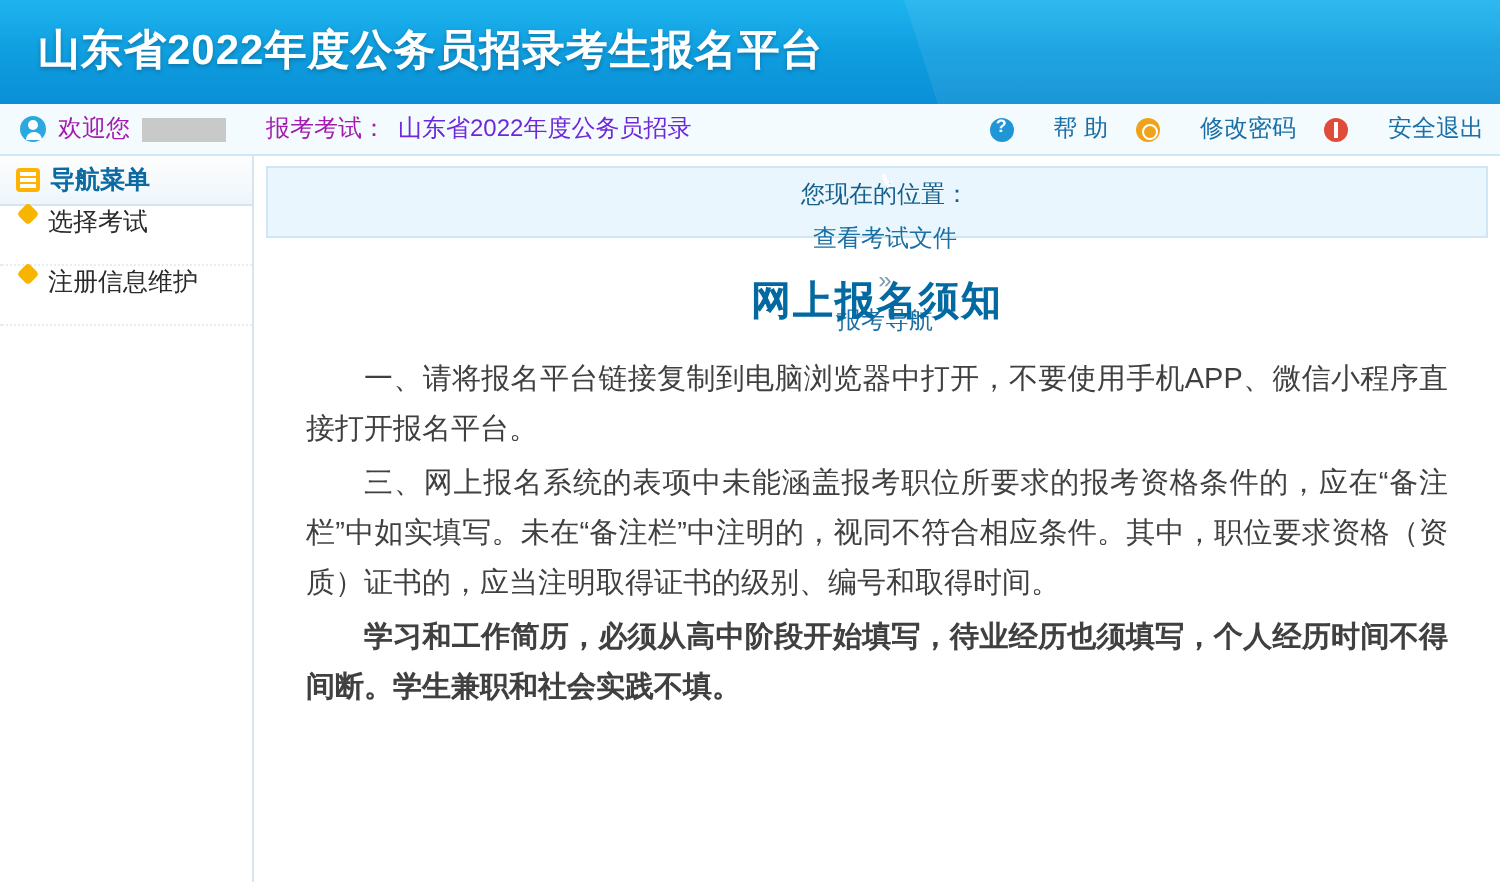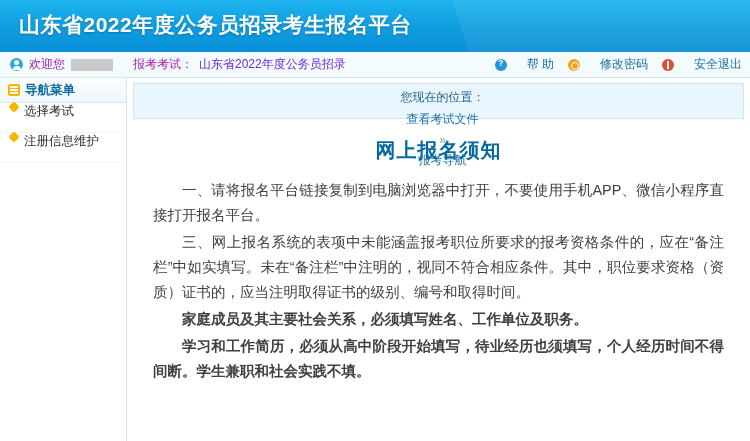--- a/index.html
+++ b/index.html
@@ -306,20 +306,19 @@
         <span>您现在的位置：</span>
         <a>查看考试文件</a>
         <span class="arrow">»</span>
         <a>报考导航</a>
       </div>
 
       <div class="doc">
         <div class="doc-title">网上报名须知</div>
         <p class="para">一、请将报名平台链接复制到电脑浏览器中打开，不要使用手机APP、微信小程序直接打开报名平台。</p>
         <p class="para">三、网上报名系统的表项中未能涵盖报考职位所要求的报考资格条件的，应在“备注栏”中如实填写。未在“备注栏”中注明的，视同不符合相应条件。其中，职位要求资格（资质）证书的，应当注明取得证书的级别、编号和取得时间。</p>
-        <p class="para bold">家庭成员及其主要社会关系，必须填写姓名、工作单位及职务。</p>
         <p class="para bold">学习和工作简历，必须从高中阶段开始填写，待业经历也须填写，个人经历时间不得间断。学生兼职和社会实践不填。</p>
 
       </div>
 
     </div>
   </div>
 </div>
 
 </body></html>

